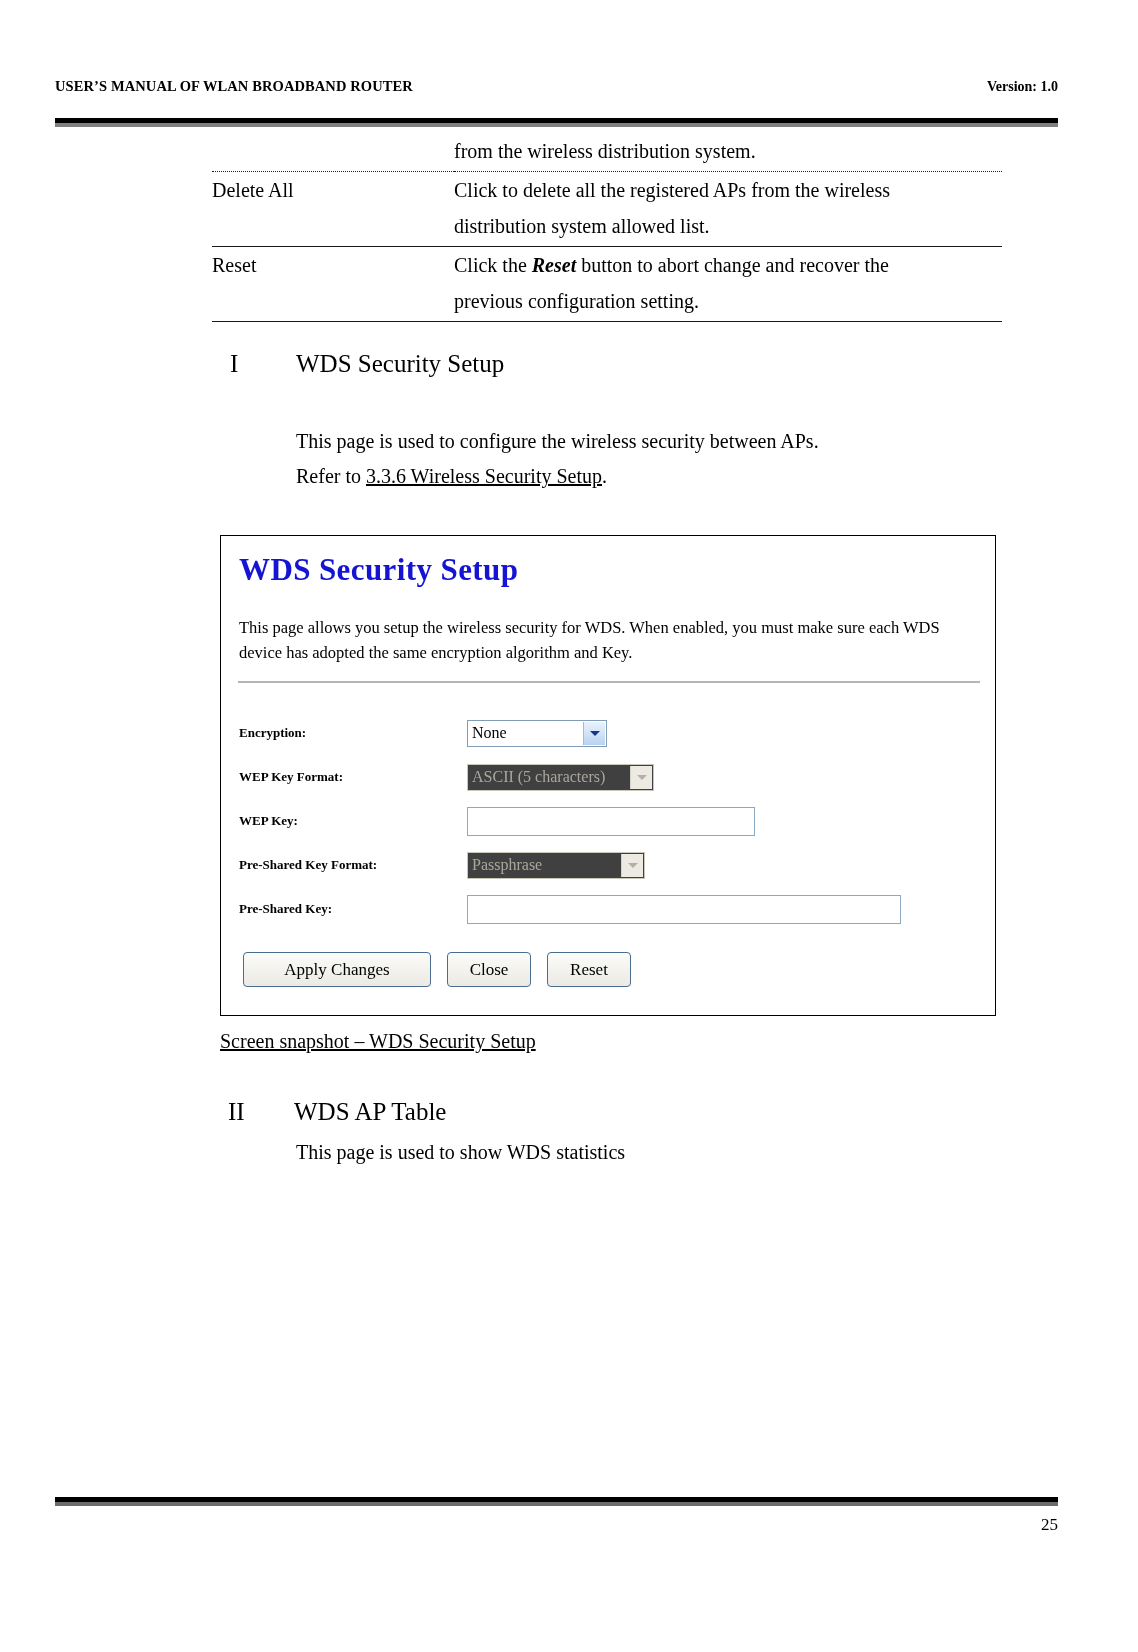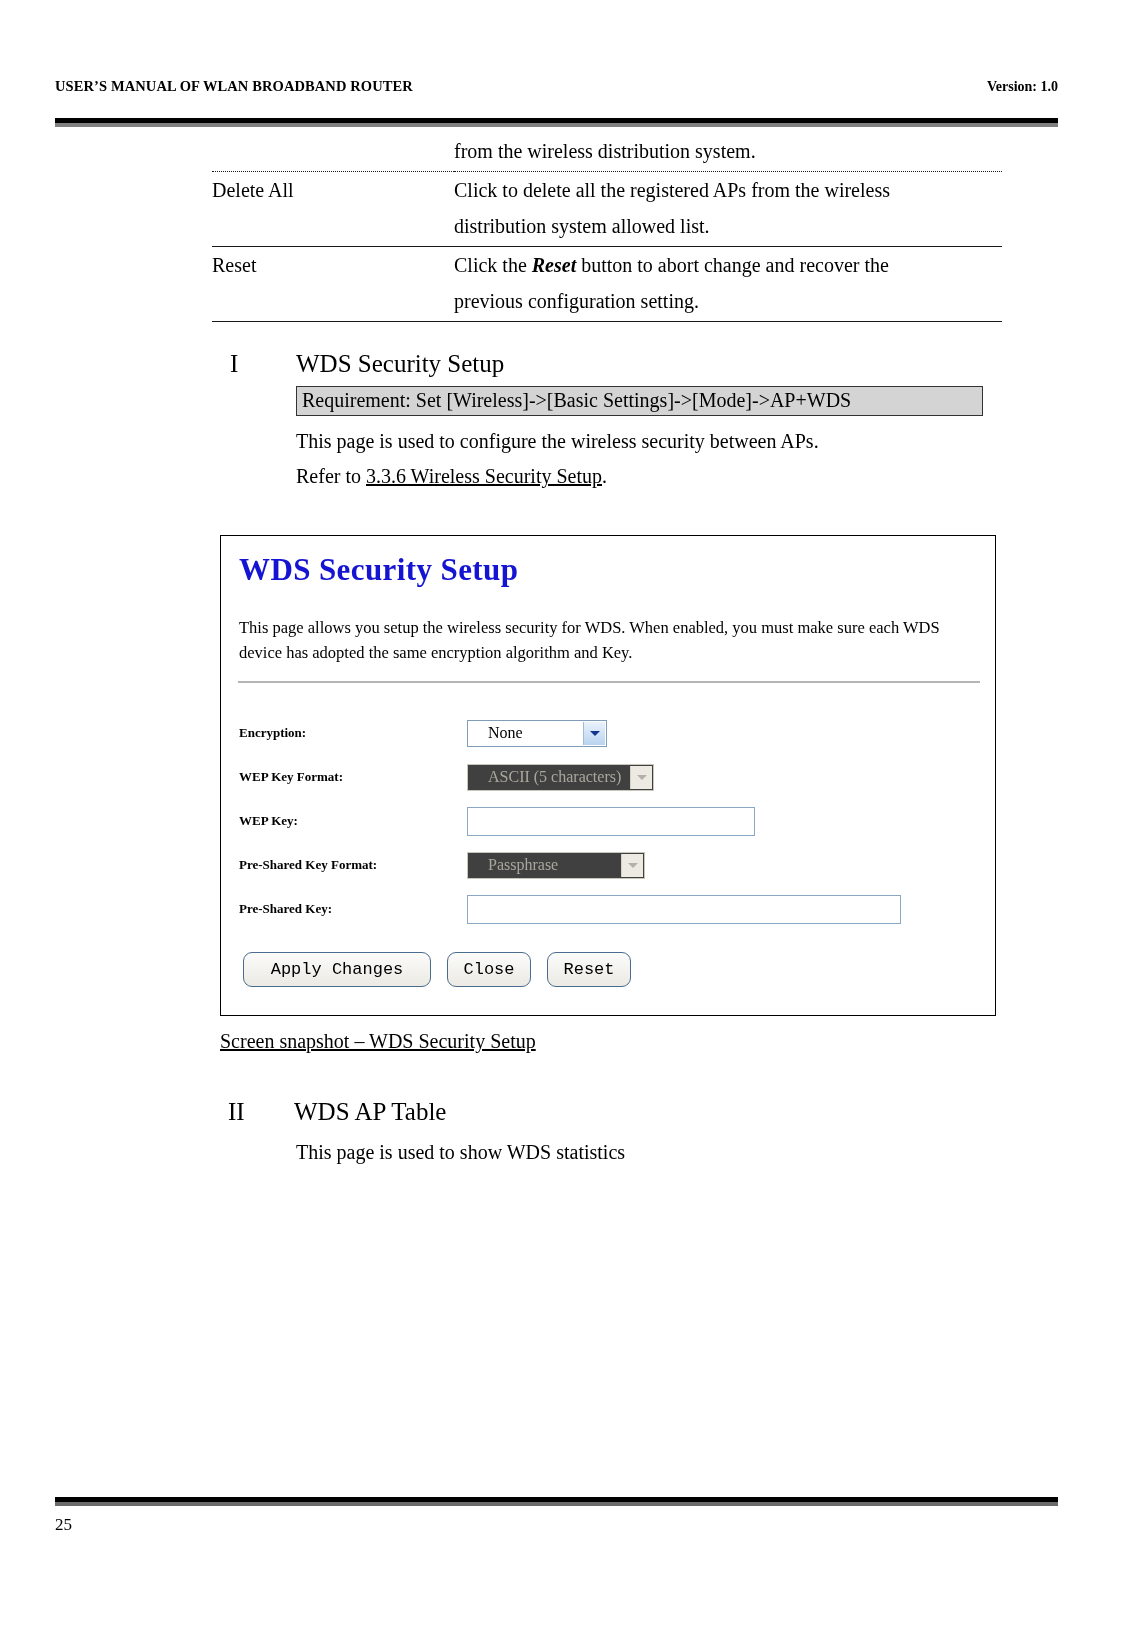--- a/index.html
+++ b/index.html
@@ -74,21 +74,21 @@
   }
   .rule-bottom .bar-gray {
     height: 4px;
     background: #6b6b6b;
   }
   .page-number {
     position: absolute;
     left: 55px;
     top: 1515px;
     width: 1003px;
-    text-align: left;
+    text-align: right;
     font-size: 17px;
     font-family: "Liberation Serif", serif;
   }
 
   
   .def-table {
     position: absolute;
     left: 212px;
     top: 133px;
     width: 790px;
@@ -225,21 +225,21 @@
 
   .ctl-select {
     height: 27px;
     box-sizing: border-box;
     border: 1px solid #7f9db9;
     background: #ffffff;
     display: flex;
     align-items: center;
     position: relative;
     font-size: 16px;
-    padding-left: 20px;
+    padding-left: 4px;
     color: #000000;
   }
   .ctl-select.w-enc { width: 140px; }
   .ctl-select .arrow-box {
     position: absolute;
     right: 1px;
     top: 1px;
     bottom: 1px;
     width: 21px;
     background: linear-gradient(#eaf2fc, #b9d3f0);
@@ -282,30 +282,30 @@
   .btn-row {
     position: absolute;
     left: 22px;
     top: 416px;
     display: flex;
     align-items: center;
     gap: 16px;
   }
   .btn {
     border: 1.4px solid #4a6c8f;
-    border-radius: 9px;
+    border-radius: 4px;
     background: linear-gradient(#fbfbfa, #eceae3);
     font-size: 17px;
     color: #000000;
     height: 33px;
     display: flex;
     align-items: center;
     justify-content: center;
     padding: 0 10px;
-    font-family: Liberation Mono, monospace;
+    font-family: Liberation Serif, serif;
   }
   .btn.apply { width: 166px; }
   .btn.close { width: 62px; }
   .btn.reset { width: 62px; }
 
   .caption {
     position: absolute;
     left: 220px;
     top: 1030px;
     font-size: 20px;
@@ -348,21 +348,20 @@
       </td>
     </tr>
   </tbody>
     </table>
 
   <div class="section sec1">
     <div class="section-num">I</div>
     <div class="section-title">WDS Security Setup</div>
   </div>
 
-  <div class="req-box">Requirement: Set [Wireless]-&gt;[Basic Settings]-&gt;[Mode]-&gt;AP+WDS</div>
 
   <div class="body-line l1">This page is used to configure the wireless security between APs.</div>
   <div class="body-line l2">
     <span>Refer to </span><span class="u">3.3.6 Wireless Security Setup</span><span>.</span>
   </div>
 
   <div class="shot">
     <div class="shot-title">WDS Security Setup</div>
     <div class="shot-desc">This page allows you setup the wireless security for WDS. When enabled, you must make sure each WDS device has adopted the same encryption algorithm and Key.</div>
     <div class="shot-hr"></div>

